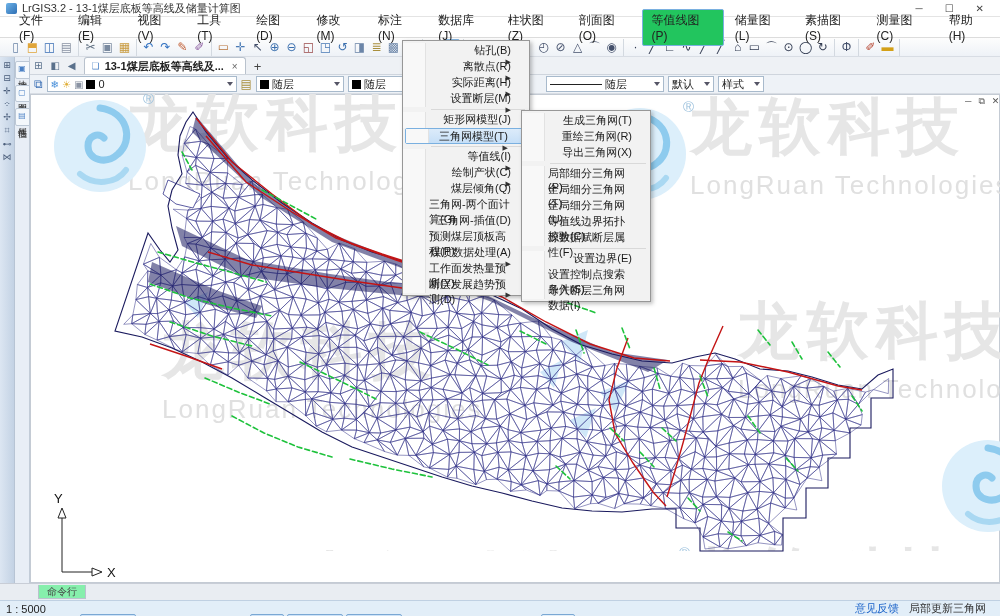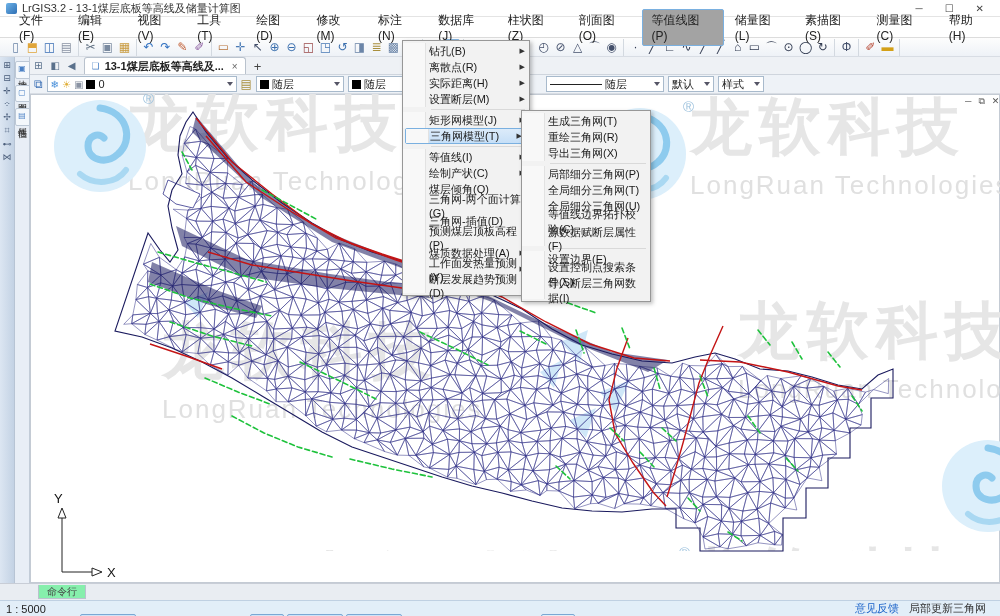--- a/index.html
+++ b/index.html
@@ -12,23 +12,23 @@
     background:#ffffff; border-bottom:1px solid #e4e4e4; display:flex; align-items:center;
     padding:0 6px; z-index:5; }
   .appicon { width:11px; height:11px; background:linear-gradient(135deg,#6db3e8,#2f6fb4);
     border-radius:2px; margin-right:5px; }
   .title-text { font-size:11px; color:#333; }
   .winbtns { margin-left:auto; display:flex; gap:22px; padding-right:10px; }
   .winbtn { font-size:10px; color:#444; line-height:17px; cursor:default; }
 
   .menubar { position:absolute; left:0; top:17px; width:1000px; height:21px;
     background:#ffffff; border-bottom:1px solid #dcdcdc; display:flex; align-items:center;
-    padding-left:10px; z-index:21;justify-content:flex-end; }
+    padding-left:10px; z-index:21; }
   .menu-item { font-size:12px; color:#222; padding:2px 8px; margin-right:2px; border:1px solid transparent; }
-  .menu-item.active { background:#a3a3a3; border:1px solid #7ab0e0; border-radius:2px; }
+  .menu-item.active { background:#22c55e; border:1px solid #7ab0e0; border-radius:2px; }
 
   .toolbar1 { position:absolute; left:0; top:38px; width:1000px; height:19px;
     background:linear-gradient(#fdfdfd,#eef2f7); border-bottom:1px solid #d8dde4;
     display:flex; align-items:center; padding-left:4px; z-index:5; }
   .tgroup { display:flex; align-items:center; border-right:1px solid #d3d9e0; padding:0 3px; height:17px; }
   .ticon { font-size:12px; width:17px; height:16px; line-height:16px; text-align:center; }
   .ticon.pressed { background:#d9eafc; border:1px solid #85b4e0; border-radius:2px; }
 
   .tabrow { position:absolute; left:30px; top:57px; width:970px; height:18px;
     background:#eef1f5; border-bottom:1px solid #cfd5dd; display:flex; align-items:flex-end; z-index:5; }
@@ -92,22 +92,22 @@
   .sb-btn.outline { border:1px solid #7aa8d4; border-radius:2px; }
   .sb-right { margin-left:auto; display:flex; gap:10px; align-items:center; padding-right:8px; }
   .sb-link { color:#1a62c8; }
   .sb-version { color:#333; }
 
   
   .popup { position:absolute; background:#f2f2f2; border:1px solid #979797;
     box-shadow:2px 2px 4px rgba(0,0,0,0.25); z-index:25; padding:2px 0; }
   #dropdown { left:402px; top:40px; width:128px; }
   #submenu { left:521px; top:110px; width:130px; }
-  .pm-item { display:flex; align-items:center; height:16px; font-size:11px; color:#1a1a1a;
-    padding-left:26px; padding-right:4px; position:relative; }
+  .pm-item { display:flex; align-items:flex-end; height:16px; font-size:11px; color:#1a1a1a;
+    padding-left:26px; padding-right:18px; position:relative;flex-direction:column; }
   .pm-item::before { content:""; position:absolute; left:0; top:0; bottom:0; width:22px;
     background:#f8f8f8; border-right:1px solid #e2e2e2; }
   .pm-item.hl { background:linear-gradient(#dcebfa,#c6dff7); border:1px solid #7ab0e0;
     border-radius:2px; margin:0 2px; padding-left:24px; }
   .pm-arrow { margin-left:auto; font-size:7px; color:#333; }
   .pm-sep { height:1px; background:#d9d9d9; margin:2px 4px 2px 28px; }
 </style>
 </head>
 <body>
 

